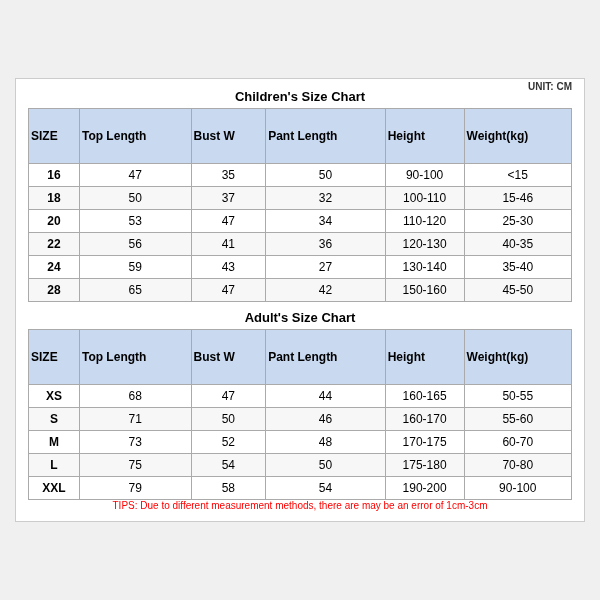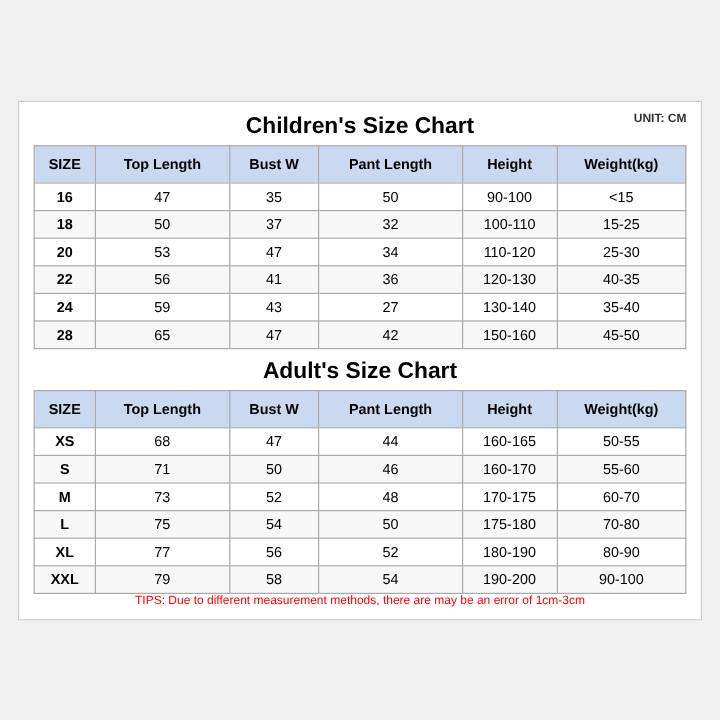--- a/index.html
+++ b/index.html
@@ -19,42 +19,42 @@
       padding: 10px 12px 10px 12px;
     }
     .section-title-row {
       display: flex;
       align-items: baseline;
       justify-content: center;
       position: relative;
       margin-bottom: 4px;
     }
     .section-title {
-      font-size: 19px;
+      font-size: 13px;
       font-weight: bold;
       text-align: left;
     }
     .unit-label {
       font-size: 10px;
       position: absolute;
       right: 0;
       bottom: 12px;
       color: #333;
       font-weight: bold;
     }
     table {
       width: 100%;
       border-collapse: collapse;
       font-size: 12px;
     }
     th {
       background-color: #c8d9f0;
       border: 1px solid #aaa;
-      padding: 8px 2px;
-      text-align: center;
+      padding: 20px 2px;
+      text-align: left;
       font-weight: bold;
       font-size: 12px;
     }
     td {
       border: 1px solid #aaa;
       padding: 4px 2px;
       text-align: center;
       font-size: 12px;
     }
     tr:nth-child(even) td {
@@ -105,21 +105,21 @@
           <td>50</td>
           <td>90-100</td>
           <td>&lt;15</td>
         </tr>
         <tr>
           <td>18</td>
           <td>50</td>
           <td>37</td>
           <td>32</td>
           <td>100-110</td>
-          <td>15-25</td>
+          <td>15-46</td>
         </tr>
         <tr>
           <td>20</td>
           <td>53</td>
           <td>47</td>
           <td>34</td>
           <td>110-120</td>
           <td>25-30</td>
         </tr>
         <tr>
@@ -191,28 +191,20 @@
           </tr>
           <tr>
             <td>L</td>
             <td>75</td>
             <td>54</td>
             <td>50</td>
             <td>175-180</td>
             <td>70-80</td>
           </tr>
           <tr>
-            <td>XL</td>
-            <td>77</td>
-            <td>56</td>
-            <td>52</td>
-            <td>180-190</td>
-            <td>80-90</td>
-          </tr>
-          <tr>
             <td>XXL</td>
             <td>79</td>
             <td>58</td>
             <td>54</td>
             <td>190-200</td>
             <td>90-100</td>
           </tr>
         </tbody>
     </table>
   </div>

